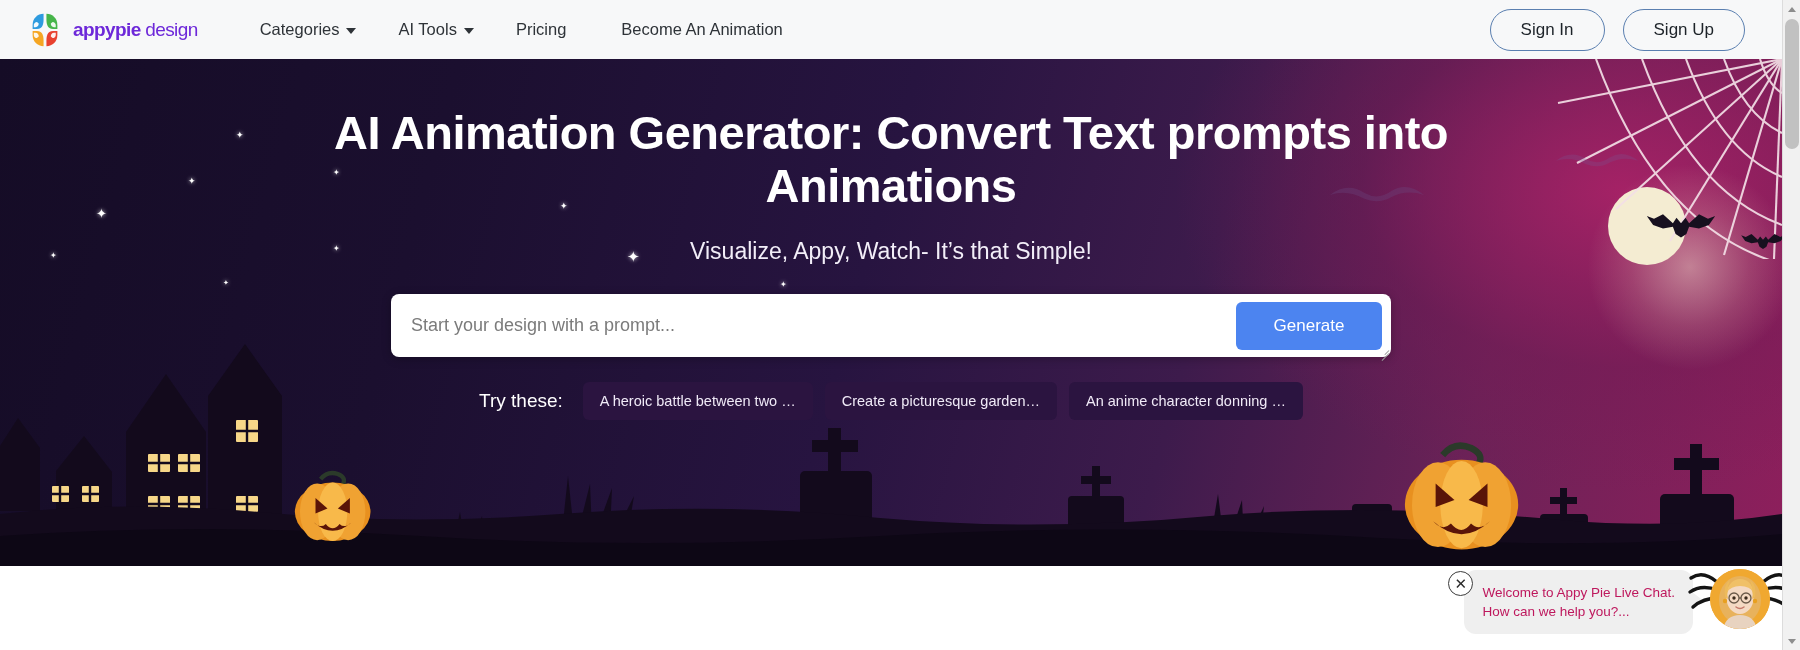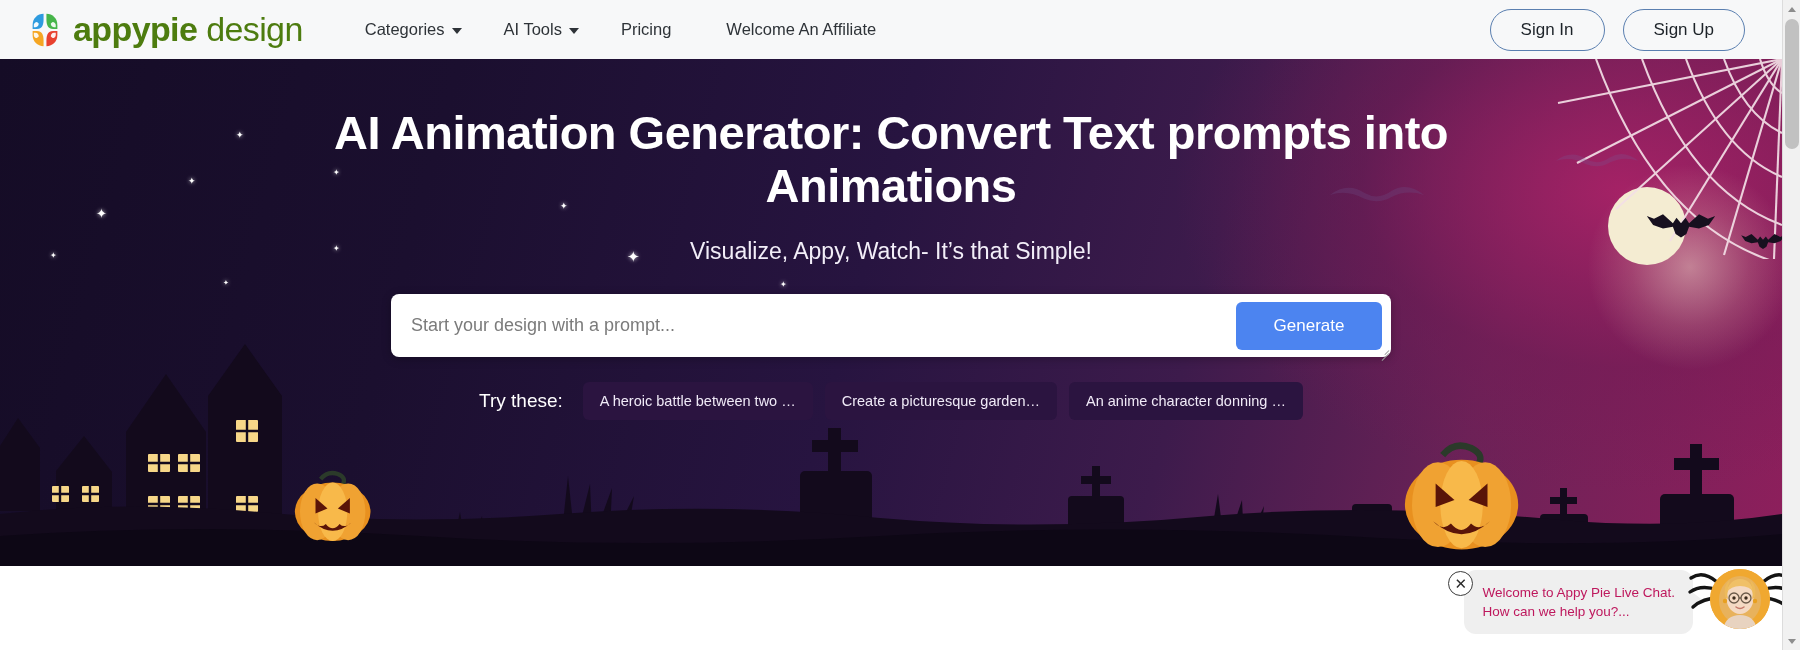--- a/index.html
+++ b/index.html
@@ -41,24 +41,24 @@
     cursor: pointer;
   }
 
   .brand-logo {
     width: 38px; height: 38px;
     position: relative;
     flex: none;
   }
 
   .brand-name {
-    font-size: 34px;
+    font-size: 19px;
     font-weight: bold;
     letter-spacing: -0.6px;
-    color: #4d7c0f;
+    color: #6d28d9;
     white-space: nowrap;
   }
   .brand-name .light { font-weight: 400; }
 
   .nav {
     display: flex;
     align-items: center;
     margin-left: 62px;
     gap: 0;
   }
@@ -404,21 +404,21 @@
         <span class="caret"></span>
       </div>
       <div class="nav-item">
         <span>AI Tools</span>
         <span class="caret"></span>
       </div>
       <div class="nav-item">
         <span>Pricing</span>
       </div>
       <div class="nav-item" style="padding-left:34px">
-        <span>Welcome An Affiliate</span>
+        <span>Become An Animation</span>
       </div>
     </nav>
 
     <div class="auth">
       <button class="auth-btn">Sign In</button>
       <button class="auth-btn">Sign Up</button>
     </div>
   </div>
 
   <div class="hero">

